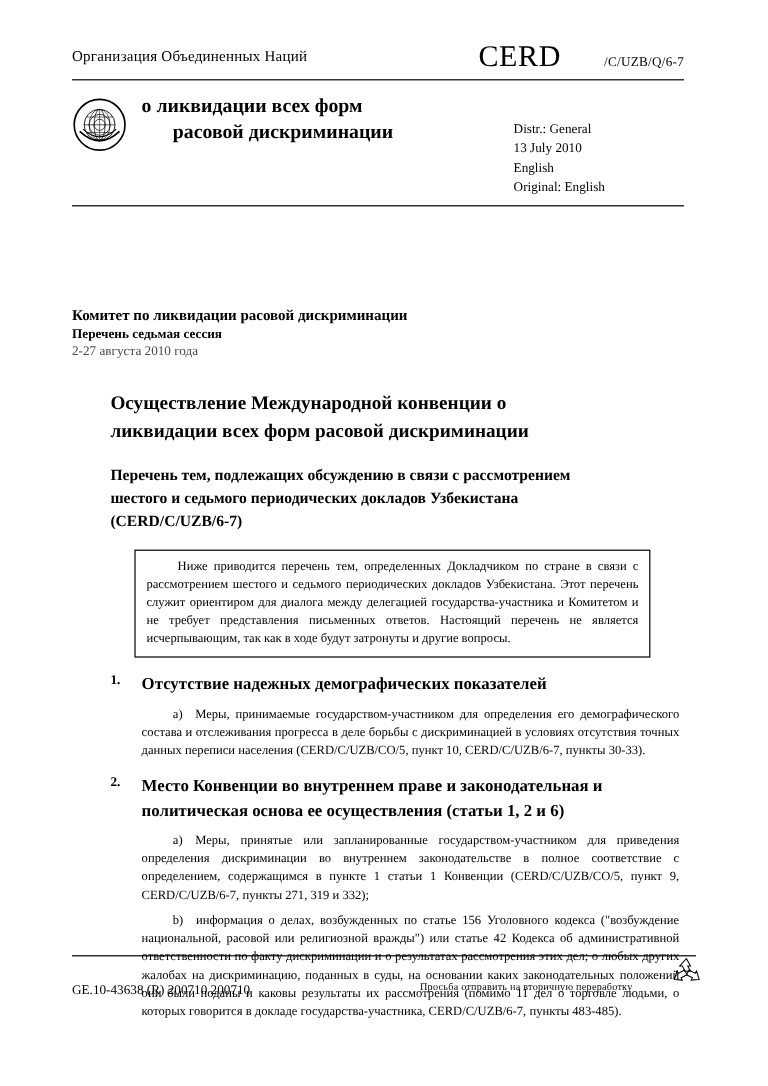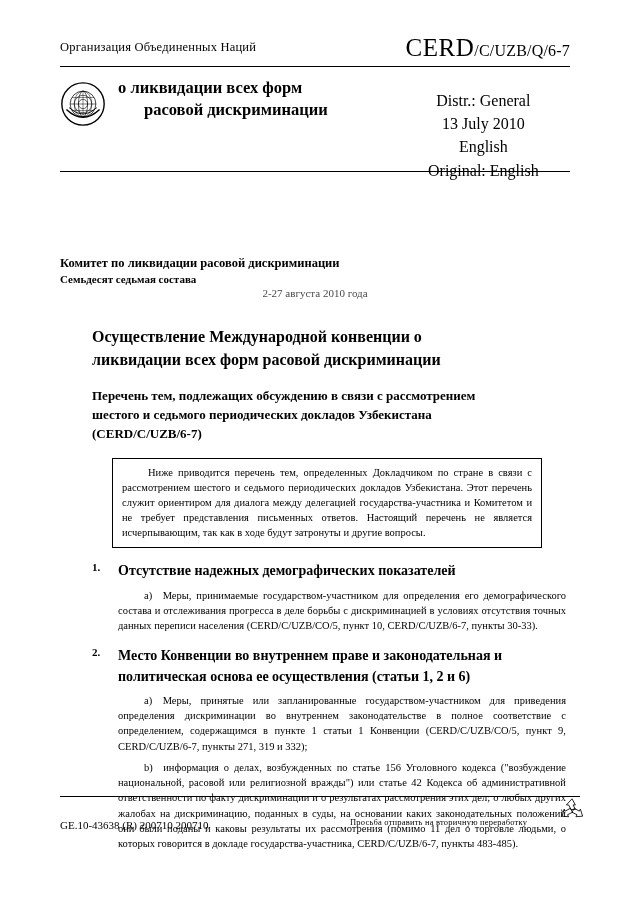--- a/index.html
+++ b/index.html
@@ -46,22 +46,23 @@
     right: 0;
     top: -6px;
     text-align: right;
     white-space: nowrap;
   }
   .symbol-main {
     font-size: 25px;
     letter-spacing: 0.5px;
   }
   .symbol-sub {
-    font-size: 16px;
+    font-size: 11px;
     letter-spacing: 0.2px;
+    margin-left: 36px;
   }
   .rule-top {
     margin-top: 4px;
     border-top: 1.2px solid #000;
     width: 100%;
   }
 
   .title-block {
     position: relative;
     margin-top: 10px;
@@ -81,24 +82,23 @@
     width: 290px;
     font-size: 16.5px;
     font-weight: bold;
     line-height: 1.35;
   }
   .conv-title .l2 { padding-left: 0px; }
   .conv-title .l3 { padding-left: 26px; }
   .distr-block {
     position: absolute;
     left: 368px;
-    top: 12px;
-    font-size: 16px;
-    line-height: 1.45;
-    text-align: center;
+    top: 24px;
+    font-size: 11px;
+    line-height: 1.45;
   }
   .rule-under-title {
     border-top: 1.2px solid #000;
     width: 100%;
     margin-top: 2px;
   }
 
   
   .committee {
     margin-top: 84px;
@@ -109,21 +109,20 @@
   }
   .committee .c2 {
     font-size: 11px;
     font-weight: bold;
     margin-top: 2px;
   }
   .committee .c3 {
     font-size: 11px;
     color: #4a4a4a;
     margin-top: 2px;
-    text-align: center;
   }
 
   
   .body-area {
     margin-top: 26px;
     padding-left: 32px;
   }
   .doc-heading {
     font-size: 16px;
     font-weight: bold;
@@ -253,21 +252,21 @@
         <div>Distr.: General</div>
         <div>13 July 2010</div>
         <div>English</div>
         <div>Original: English</div>
       </div>
     </div>
     <div class="rule-under-title"></div>
 
     <div class="committee">
       <div class="c1">Комитет по ликвидации расовой дискриминации</div>
-      <div class="c2">Семьдесят седьмая состава</div>
+      <div class="c2">Перечень седьмая сессия</div>
       <div class="c3">2-27 августа 2010 года</div>
     </div>
 
     <div class="body-area">
       <div class="doc-heading">Осуществление Международной конвенции о ликвидации всех форм расовой дискриминации</div>
       <div class="doc-subheading">Перечень тем, подлежащих обсуждению в связи с рассмотрением шестого и седьмого периодических докладов Узбекистана (CERD/C/UZB/6-7)</div>
 
       <div class="note-box">
         <p>Ниже приводится перечень тем, определенных Докладчиком по стране в связи с рассмотрением шестого и седьмого периодических докладов Узбекистана. Этот перечень служит ориентиром для диалога между делегацией государства-участника и Комитетом и не требует представления письменных ответов. Настоящий перечень не является исчерпывающим, так как в ходе будут затронуты и другие вопросы.</p>
       </div>

